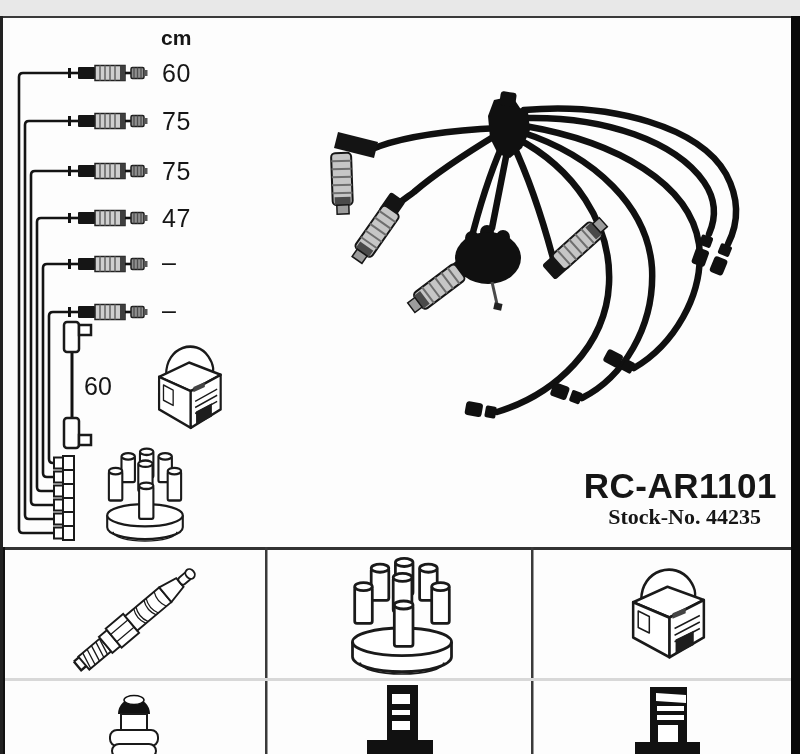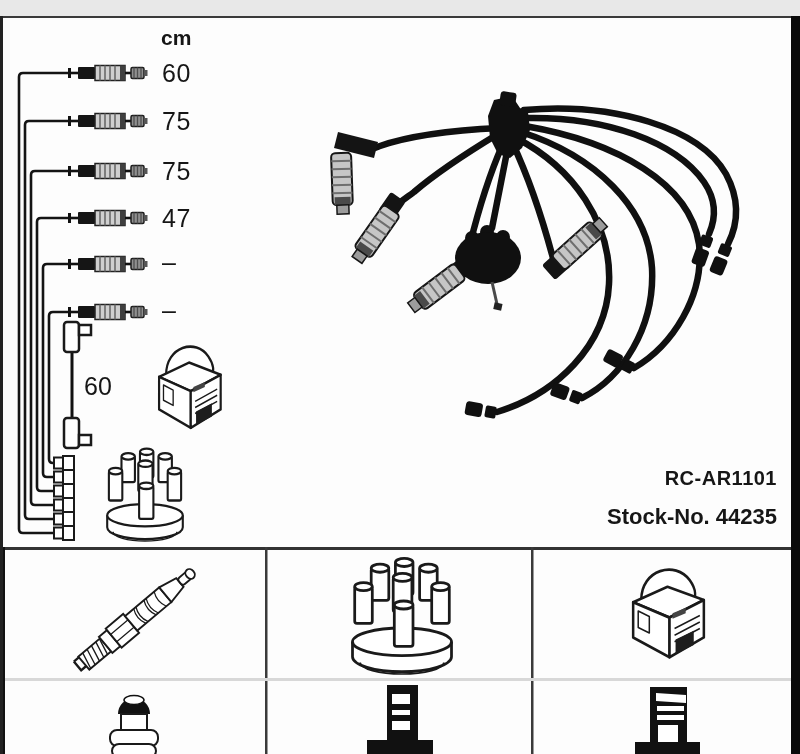--- a/index.html
+++ b/index.html
@@ -9,22 +9,22 @@
     font-family:"Liberation Sans","DejaVu Sans",sans-serif;
     color:#1a1a1a;
   }
   .art{position:absolute;left:0;top:0;}
   .lbl{position:absolute;line-height:1;white-space:nowrap;color:#161616;}
   .unit-hdr{left:161px;top:11px;font-size:21px;font-weight:bold;}
   .wlen{left:162px;font-size:25px;font-weight:normal;letter-spacing:.5px;}
   .wlen1{top:45px;} .wlen2{top:93px;} .wlen3{top:143px;}
   .wlen4{top:190px;} .wlen5{top:234px;} .wlen6{top:282px;}
   .coil-len{left:84px;top:358px;font-size:25px;}
-  .part-no{right:23px;top:452px;font-size:20px;font-weight:bold;letter-spacing:.5px;text-align:right;}
-  .stock-no{right:23px;top:490px;font-size:22px;font-weight:bold;}
+  .part-no{right:23px;top:452px;font-size:35px;font-weight:bold;letter-spacing:.5px;text-align:right;}
+  .stock-no{right:39px;top:490px;font-size:22px;font-weight:bold;font-family:Liberation Serif, serif;}
 </style>
 </head>
 <body>
 
 <div class="page">
 
   <svg class="art" width="800" height="754" viewBox="0 0 800 754">
 
     <defs>
 

